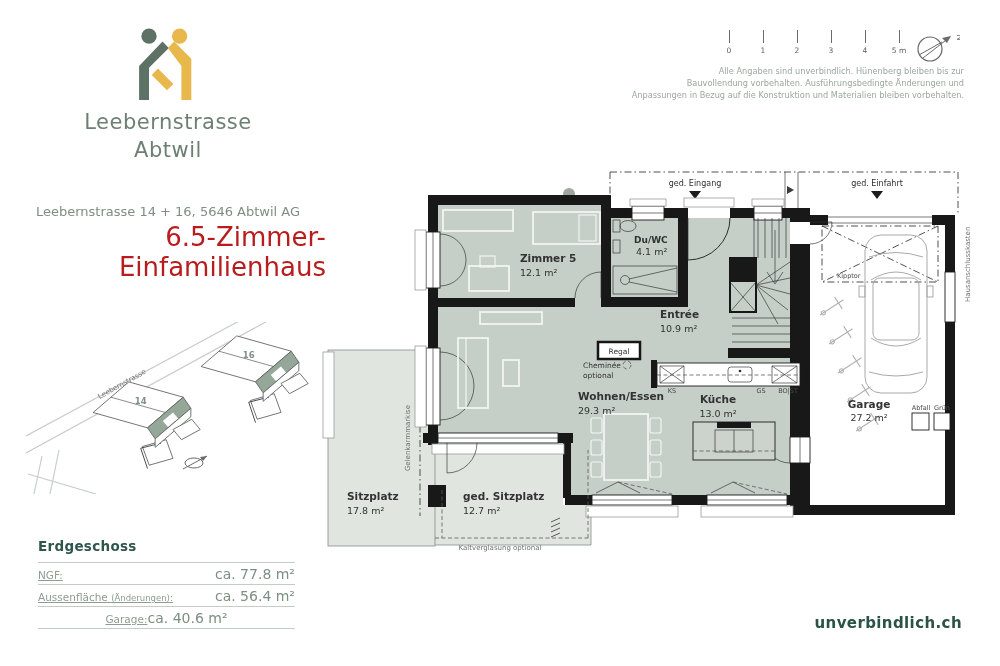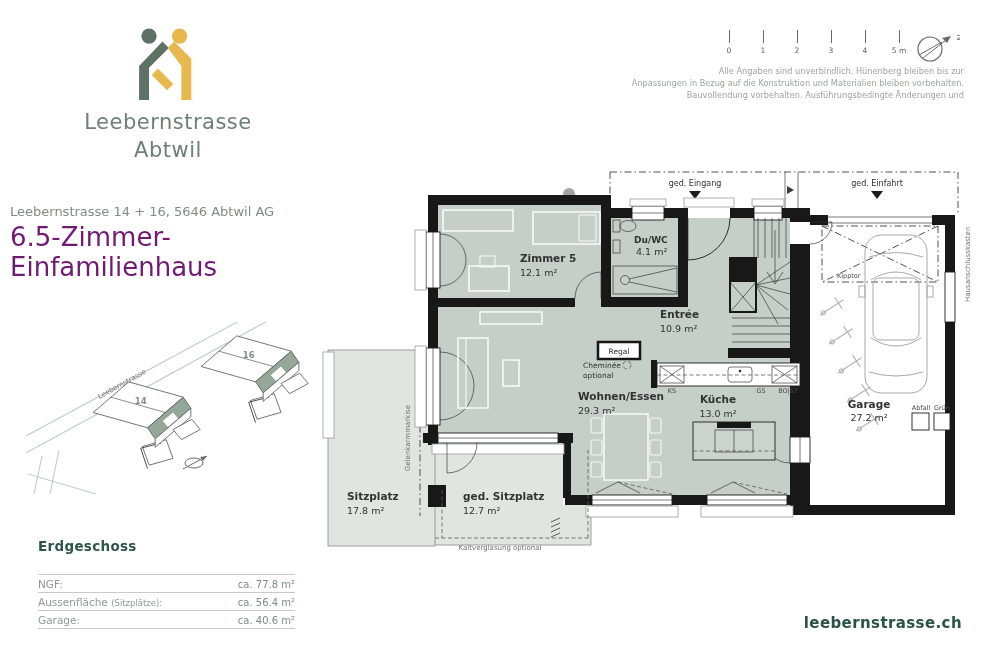--- a/index.html
+++ b/index.html
@@ -10,35 +10,35 @@
   .brand{position:absolute;left:10px;top:108px;width:316px;text-align:center;
          font-size:21px;line-height:28px;color:#6d8073;letter-spacing:.5px;font-weight:400;}
   .scalebar{position:absolute;left:712px;top:30px;display:flex;}
   .tick{width:34px;display:flex;flex-direction:column;align-items:center;}
   .tick i{display:block;width:1px;height:13px;background:#6a6a6a;}
   .tick span{font-size:7.5px;color:#5f5f5f;margin-top:3px;}
   .northsvg{position:absolute;left:912px;top:27px;}
   .disclaimer{position:absolute;right:36px;top:66px;width:340px;text-align:right;
               font-size:8.2px;line-height:11.8px;color:#9aa79d;}
   
-  .addr{position:absolute;left:10px;top:204px;width:316px;text-align:left;
+  .addr{position:absolute;left:10px;top:204px;width:316px;text-align:center;
         font-size:13px;color:#7e8e82;}
-  .title{position:absolute;left:10px;top:222px;width:316px;text-align:left;
-         font-size:26px;line-height:30px;color:#701a75;}
+  .title{position:absolute;left:10px;top:222px;width:316px;text-align:right;
+         font-size:26px;line-height:30px;color:#b91c1c;}
   
   .sitesvg{position:absolute;left:26px;top:322px;}
   
   .floorblk{position:absolute;left:38px;top:538px;width:257px;}
-  .floorblk h3{margin:0 0 20px 0;font-size:13.5px;font-weight:bold;color:#2f564a;letter-spacing:.3px;}
+  .floorblk h3{margin:0 0 8px 0;font-size:13.5px;font-weight:bold;color:#2f564a;letter-spacing:.3px;}
   .trow{display:flex;justify-content:space-between;align-items:baseline;
         border-top:1px solid #c3cdc5;padding:3px 0 2px 0;}
-  .trow:last-child{border-bottom:1px solid #c3cdc5;}
-  .tlabel{font-size:10.5px;color:#8e9c92;}
+  .trow:last-child{border-bottom:1px solid #c3cdc5;justify-content:center;}
+  .tlabel{font-size:10.5px;color:#8e9c92;text-decoration:underline;}
   .tnote{font-size:8.5px;color:#8e9c92;}
-  .tval{font-size:10px;color:#7d8e84;}
+  .tval{font-size:14px;color:#7d8e84;}
   
   .footer{position:absolute;right:38px;top:610px;text-align:right;}
   .footer .fl{font-size:9.5px;line-height:13px;color:#83938a;}
   .fsite{margin-top:4px;font-size:15px;font-weight:bold;color:#2b5246;letter-spacing:.4px;}
   
   .plansvg{position:absolute;left:320px;top:160px;}
   svg text{font-family:"DejaVu Sans","Liberation Sans",sans-serif;}
   .w{fill:#181818;}
   .rm{fill:#c5cec7;}
   .out{fill:#e0e5e0;}
@@ -110,22 +110,22 @@
   <svg class="northsvg" width="48" height="42" viewBox="0 0 48 42">
     <circle cx="18" cy="22" r="12" fill="none" stroke="#6a6a6a" stroke-width="1.2"></circle>
     <line x1="7" y1="28" x2="30" y2="15" stroke="#6a6a6a" stroke-width="1"></line>
     <line x1="11" y1="31" x2="38" y2="10" stroke="#6a6a6a" stroke-width="1"></line>
     <polygon points="39,9 30,11 35,16" fill="#6a6a6a"></polygon>
     <text transform="translate(45,7) rotate(90)" font-size="9" fill="#6a6a6a">N</text>
   </svg>
 
   <div class="disclaimer">
     <div>Alle Angaben sind unverbindlich. Hünenberg bleiben bis zur</div>
+    <div>Bauvollendung vorbehalten. Ausführungsbedingte Änderungen und</div>
     <div>Anpassungen in Bezug auf die Konstruktion und Materialien bleiben vorbehalten.</div>
-    <div>Bauvollendung vorbehalten. Ausführungsbedingte Änderungen und</div>
   </div>
 
   <div class="addr">Leebernstrasse 14 + 16, 5646 Abtwil AG</div>
   <div class="title">
     <div>6.5-Zimmer-</div>
     <div>Einfamilienhaus</div>
   </div>
 
   <svg class="sitesvg" width="292" height="172" viewBox="0 0 292 172">
     <g>
@@ -165,31 +165,31 @@
     </g>
   </svg>
 
   <div class="floorblk">
     <h3>Erdgeschoss</h3>
     <div class="trow">
       <span class="tlabel"><span>NGF:</span> <span class="tnote"></span></span>
       <span class="tval">ca. 77.8 m²</span>
     </div>
     <div class="trow">
-      <span class="tlabel"><span>Aussenfläche</span> <span class="tnote">(Sitzplätze):</span></span>
+      <span class="tlabel"><span>Aussenfläche</span> <span class="tnote">(Änderungen):</span></span>
       <span class="tval">ca. 56.4 m²</span>
     </div>
     <div class="trow">
       <span class="tlabel"><span>Garage:</span> <span class="tnote"></span></span>
       <span class="tval">ca. 40.6 m²</span>
     </div>
   </div>
 
   <div class="footer">
-    <div class="fsite">leebernstrasse.ch</div>
+    <div class="fsite">unverbindlich.ch</div>
   </div>
 
   <svg class="plansvg" width="680" height="415" viewBox="0 0 680 415">
 
     <g>
       <rect class="rm" x="110" y="38" width="180" height="245"></rect>
       <rect class="rm" x="285" y="50" width="195" height="292"></rect>
       <rect class="rm" x="245" y="150" width="45" height="192"></rect>
     </g>
 

